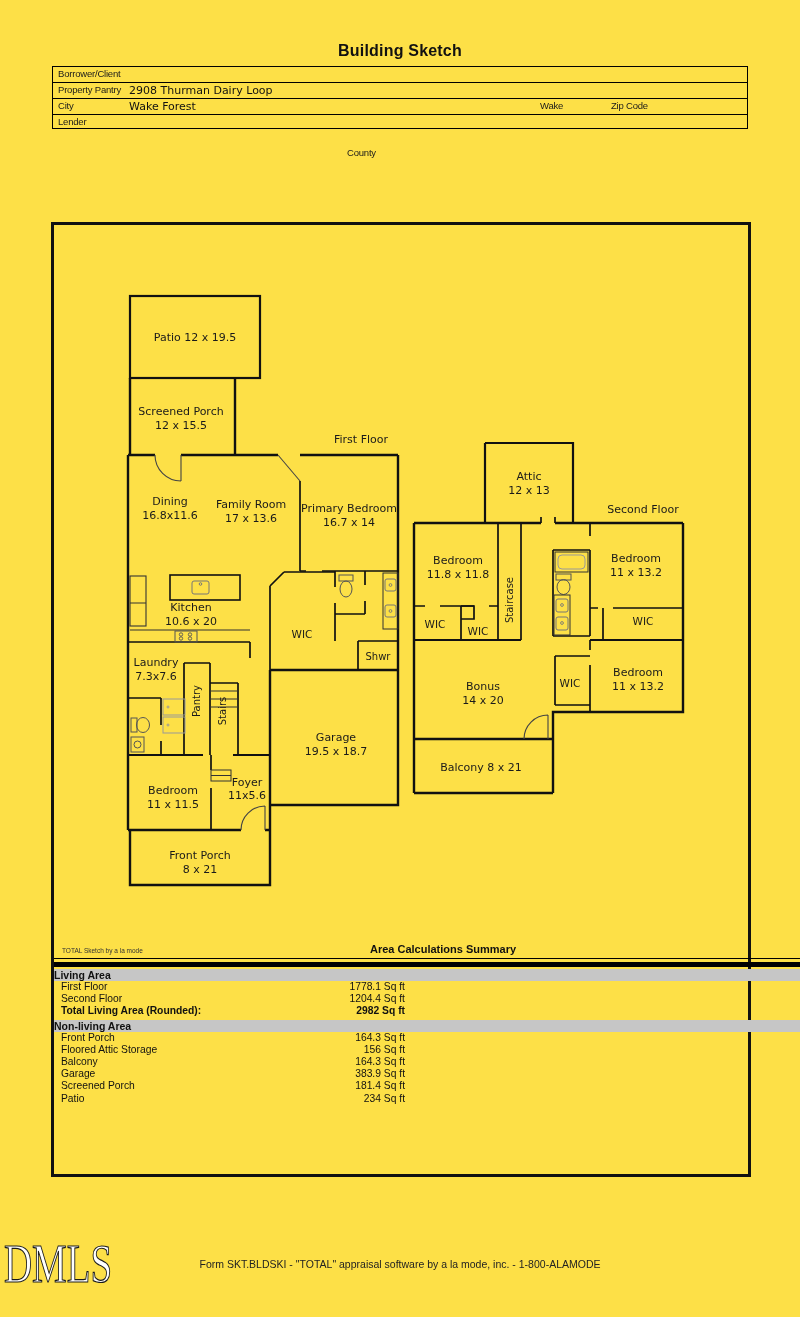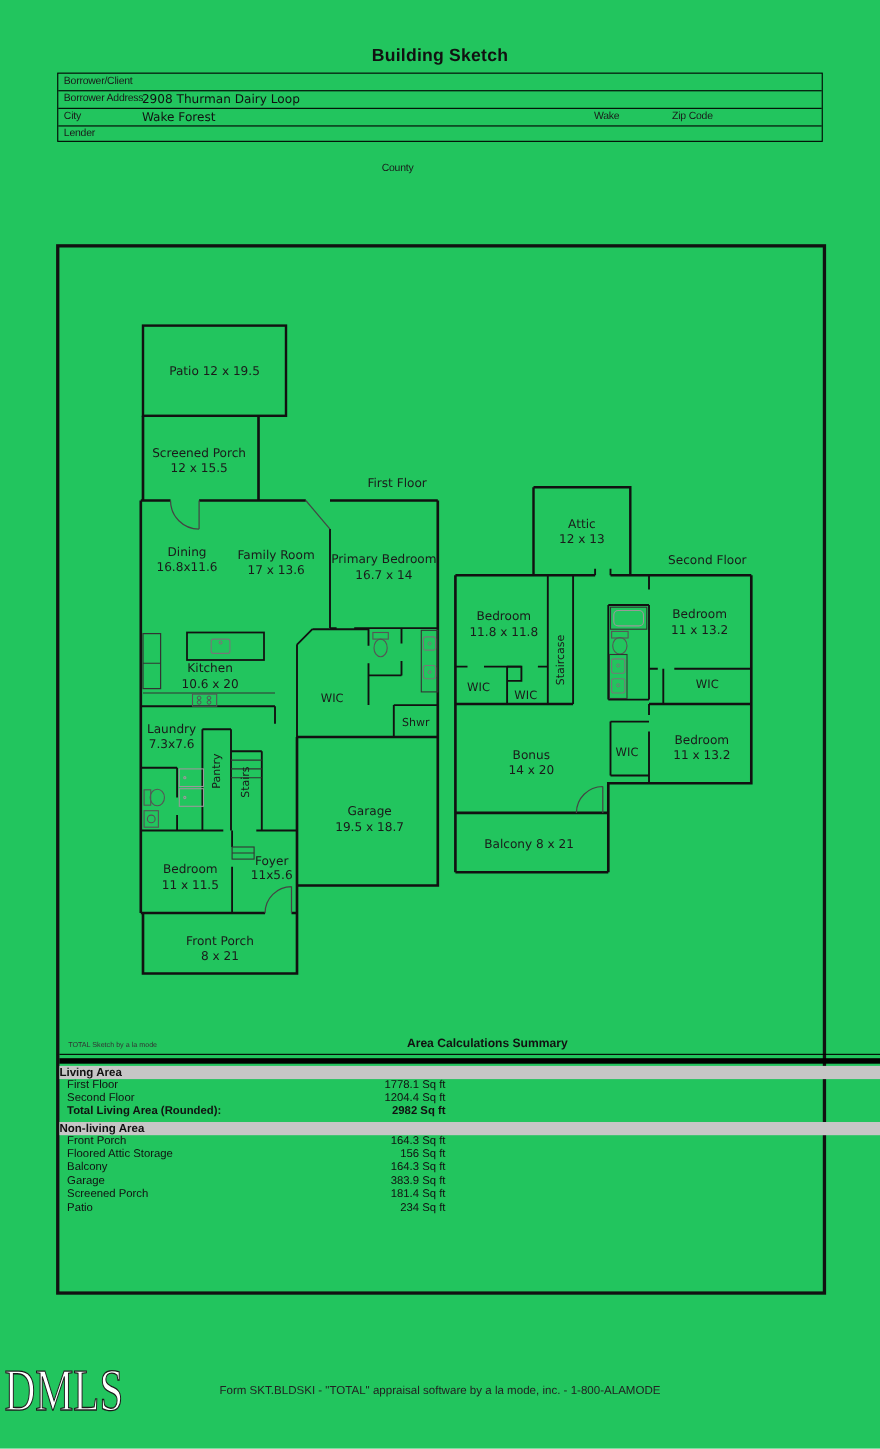--- a/index.html
+++ b/index.html
@@ -1,16 +1,16 @@
 <!DOCTYPE html>
 <html><head>
 <meta charset="utf-8">
 <style>
   html,body{margin:0;padding:0;background:#fff;}
-  .page{position:relative;width:800px;height:1317px;background:#22c55e;overflow:hidden;
+  .page{position:relative;width:800px;height:1317px;background:#fde047;overflow:hidden;
         font-family:"Liberation Sans",sans-serif;color:#111;}
   .title{position:absolute;top:42px;left:0;width:100%;text-align:center;
          font-size:16px;font-weight:bold;letter-spacing:0.2px;}
   
   .form-box{position:absolute;left:52px;top:66px;width:694px;height:61px;border:1.5px solid #000;}
   .frow{position:relative;height:15px;border-bottom:1px solid #000;}
   .frow:last-child{border-bottom:none;text-align:right;}
   .flabel{position:absolute;top:1px;font-size:9.5px;letter-spacing:-0.2px;color:#1a1a1a;white-space:nowrap;}
   .fvalue{position:absolute;top:1px;font-family:"DejaVu Sans",sans-serif;font-size:11px;white-space:nowrap;}
   .lab-main{left:5px;}
@@ -43,21 +43,21 @@
 
 <div class="page">
 
   <div class="title">Building Sketch</div>
 
   <div class="form-box">
     <div class="frow">
       <span class="flabel lab-main">Borrower/Client</span>
     </div>
     <div class="frow">
-      <span class="flabel lab-main">Borrower Address</span>
+      <span class="flabel lab-main">Property Pantry</span>
       <span class="fvalue val-main">2908 Thurman Dairy Loop</span>
     </div>
     <div class="frow">
       <span class="flabel lab-main">City</span>
       <span class="fvalue val-main">Wake Forest</span>
       <span class="flabel lab-county">County</span>
       <span class="flabel lab-state">Wake</span>
       <span class="flabel lab-zip">Zip Code</span>
     </div>
     <div class="frow">

